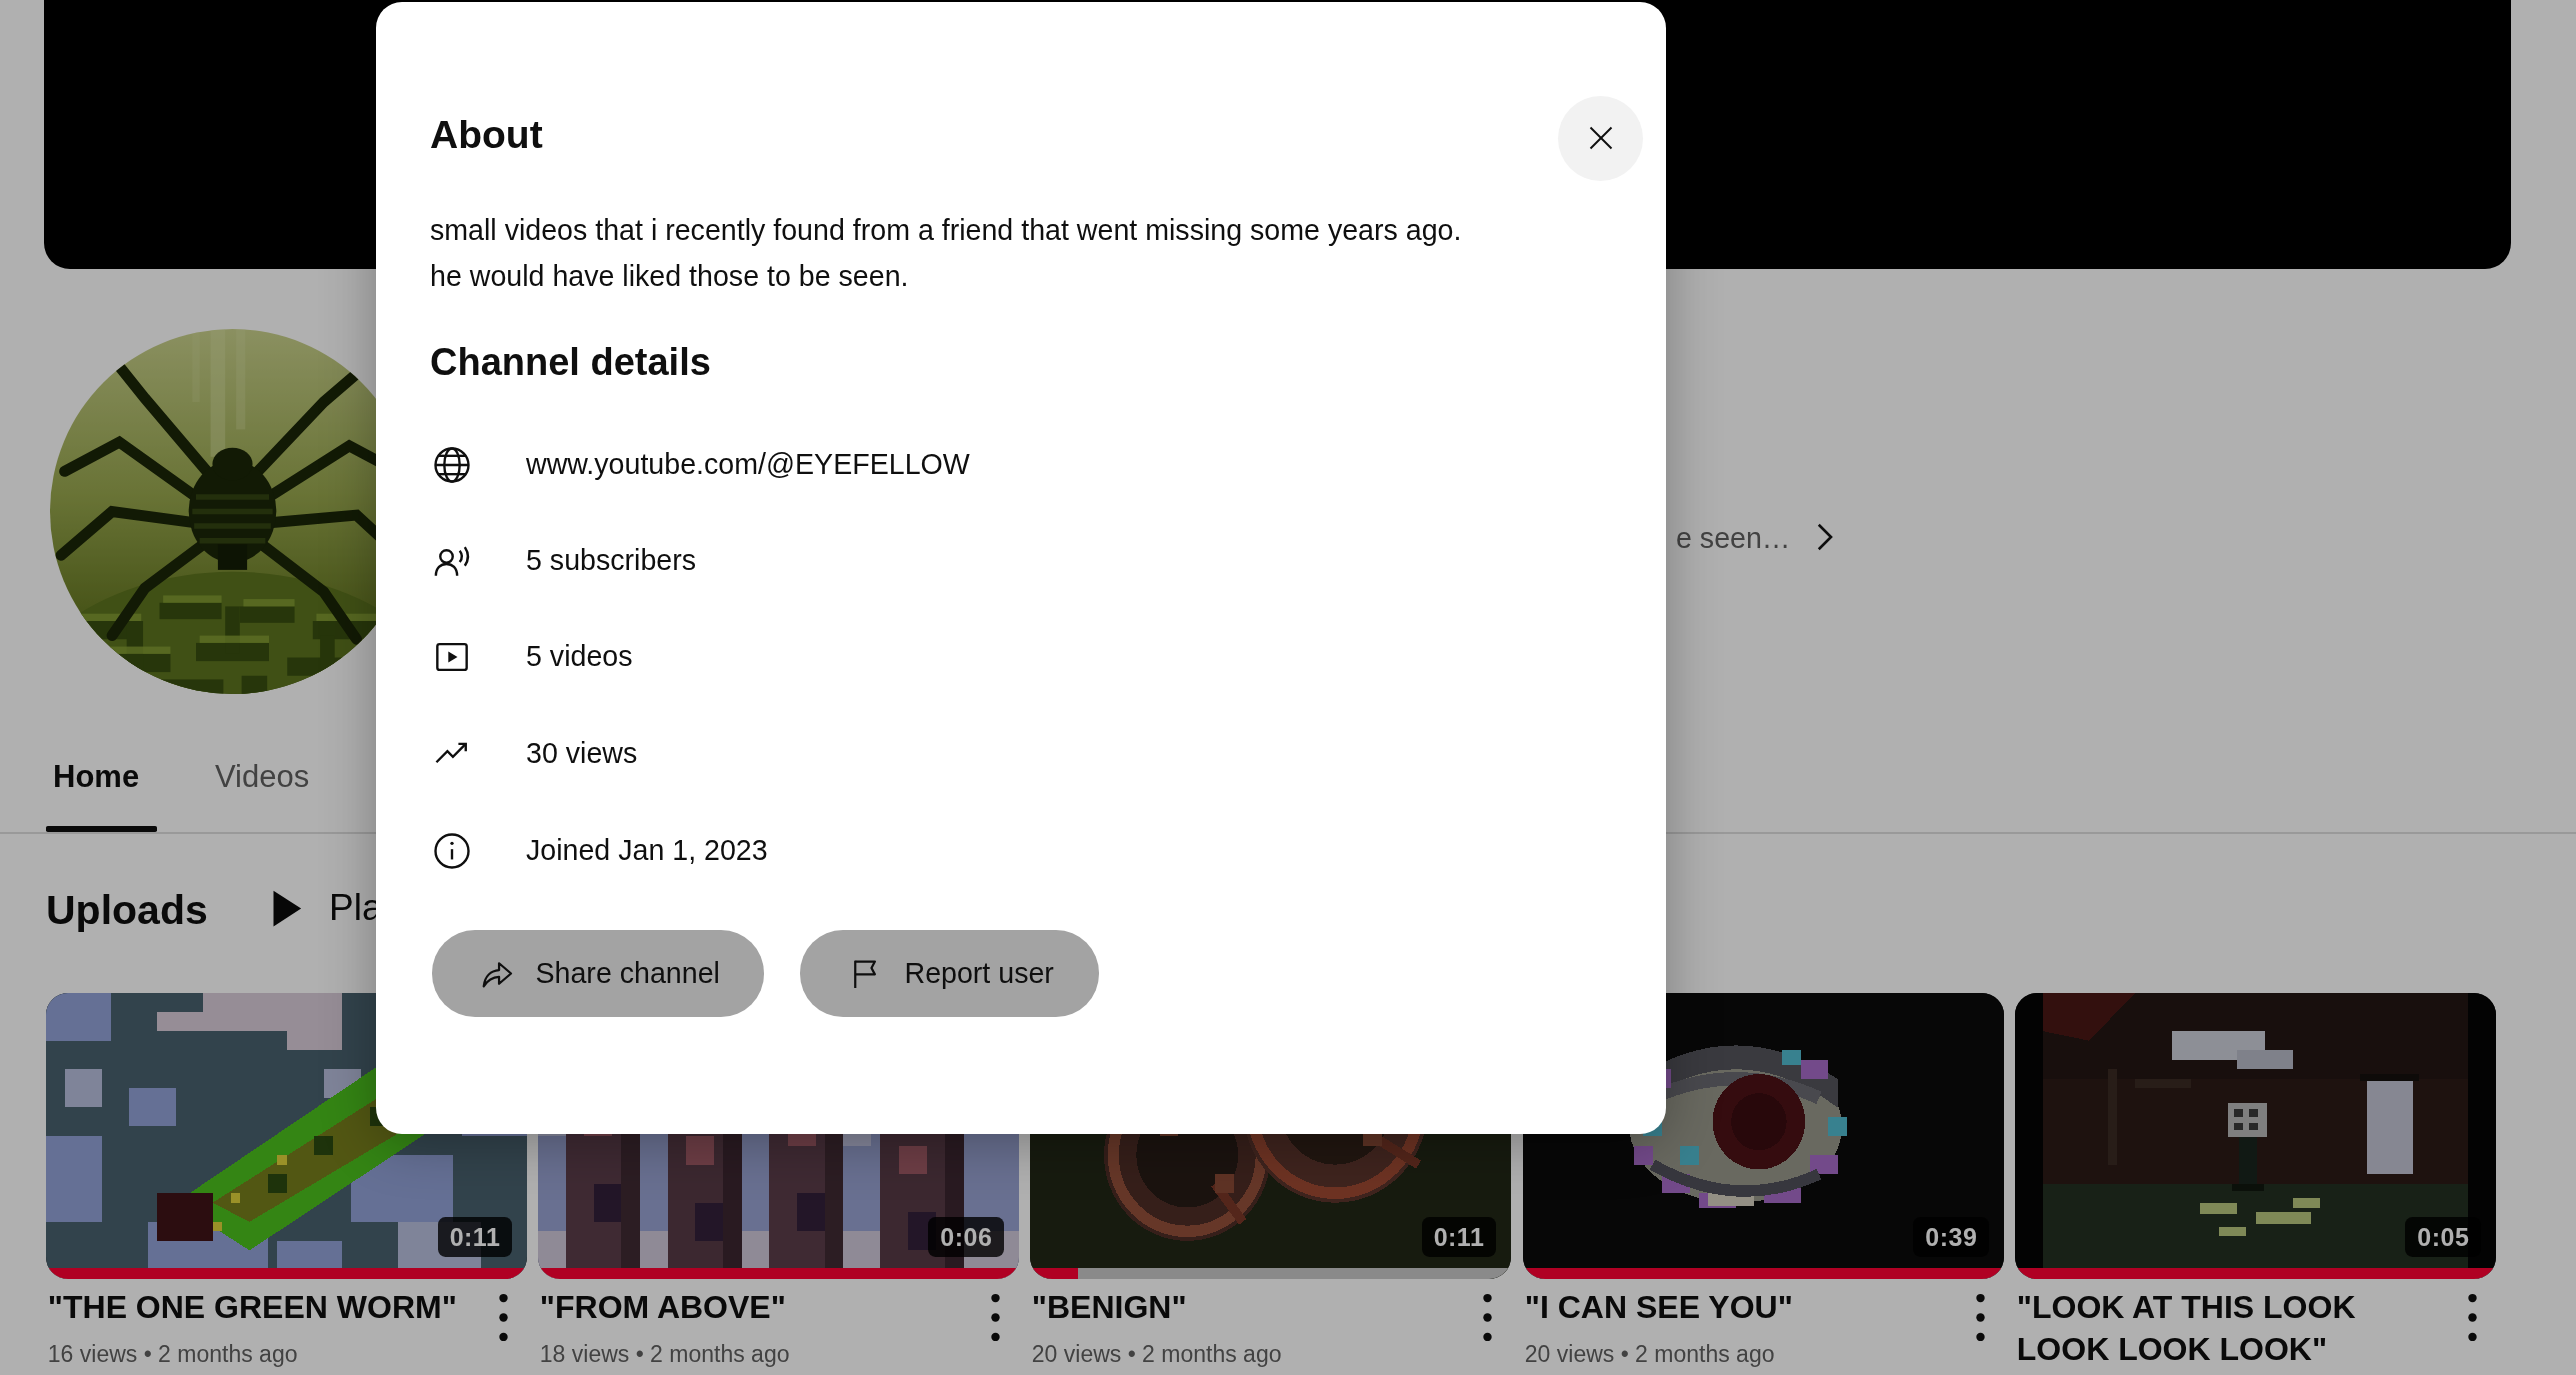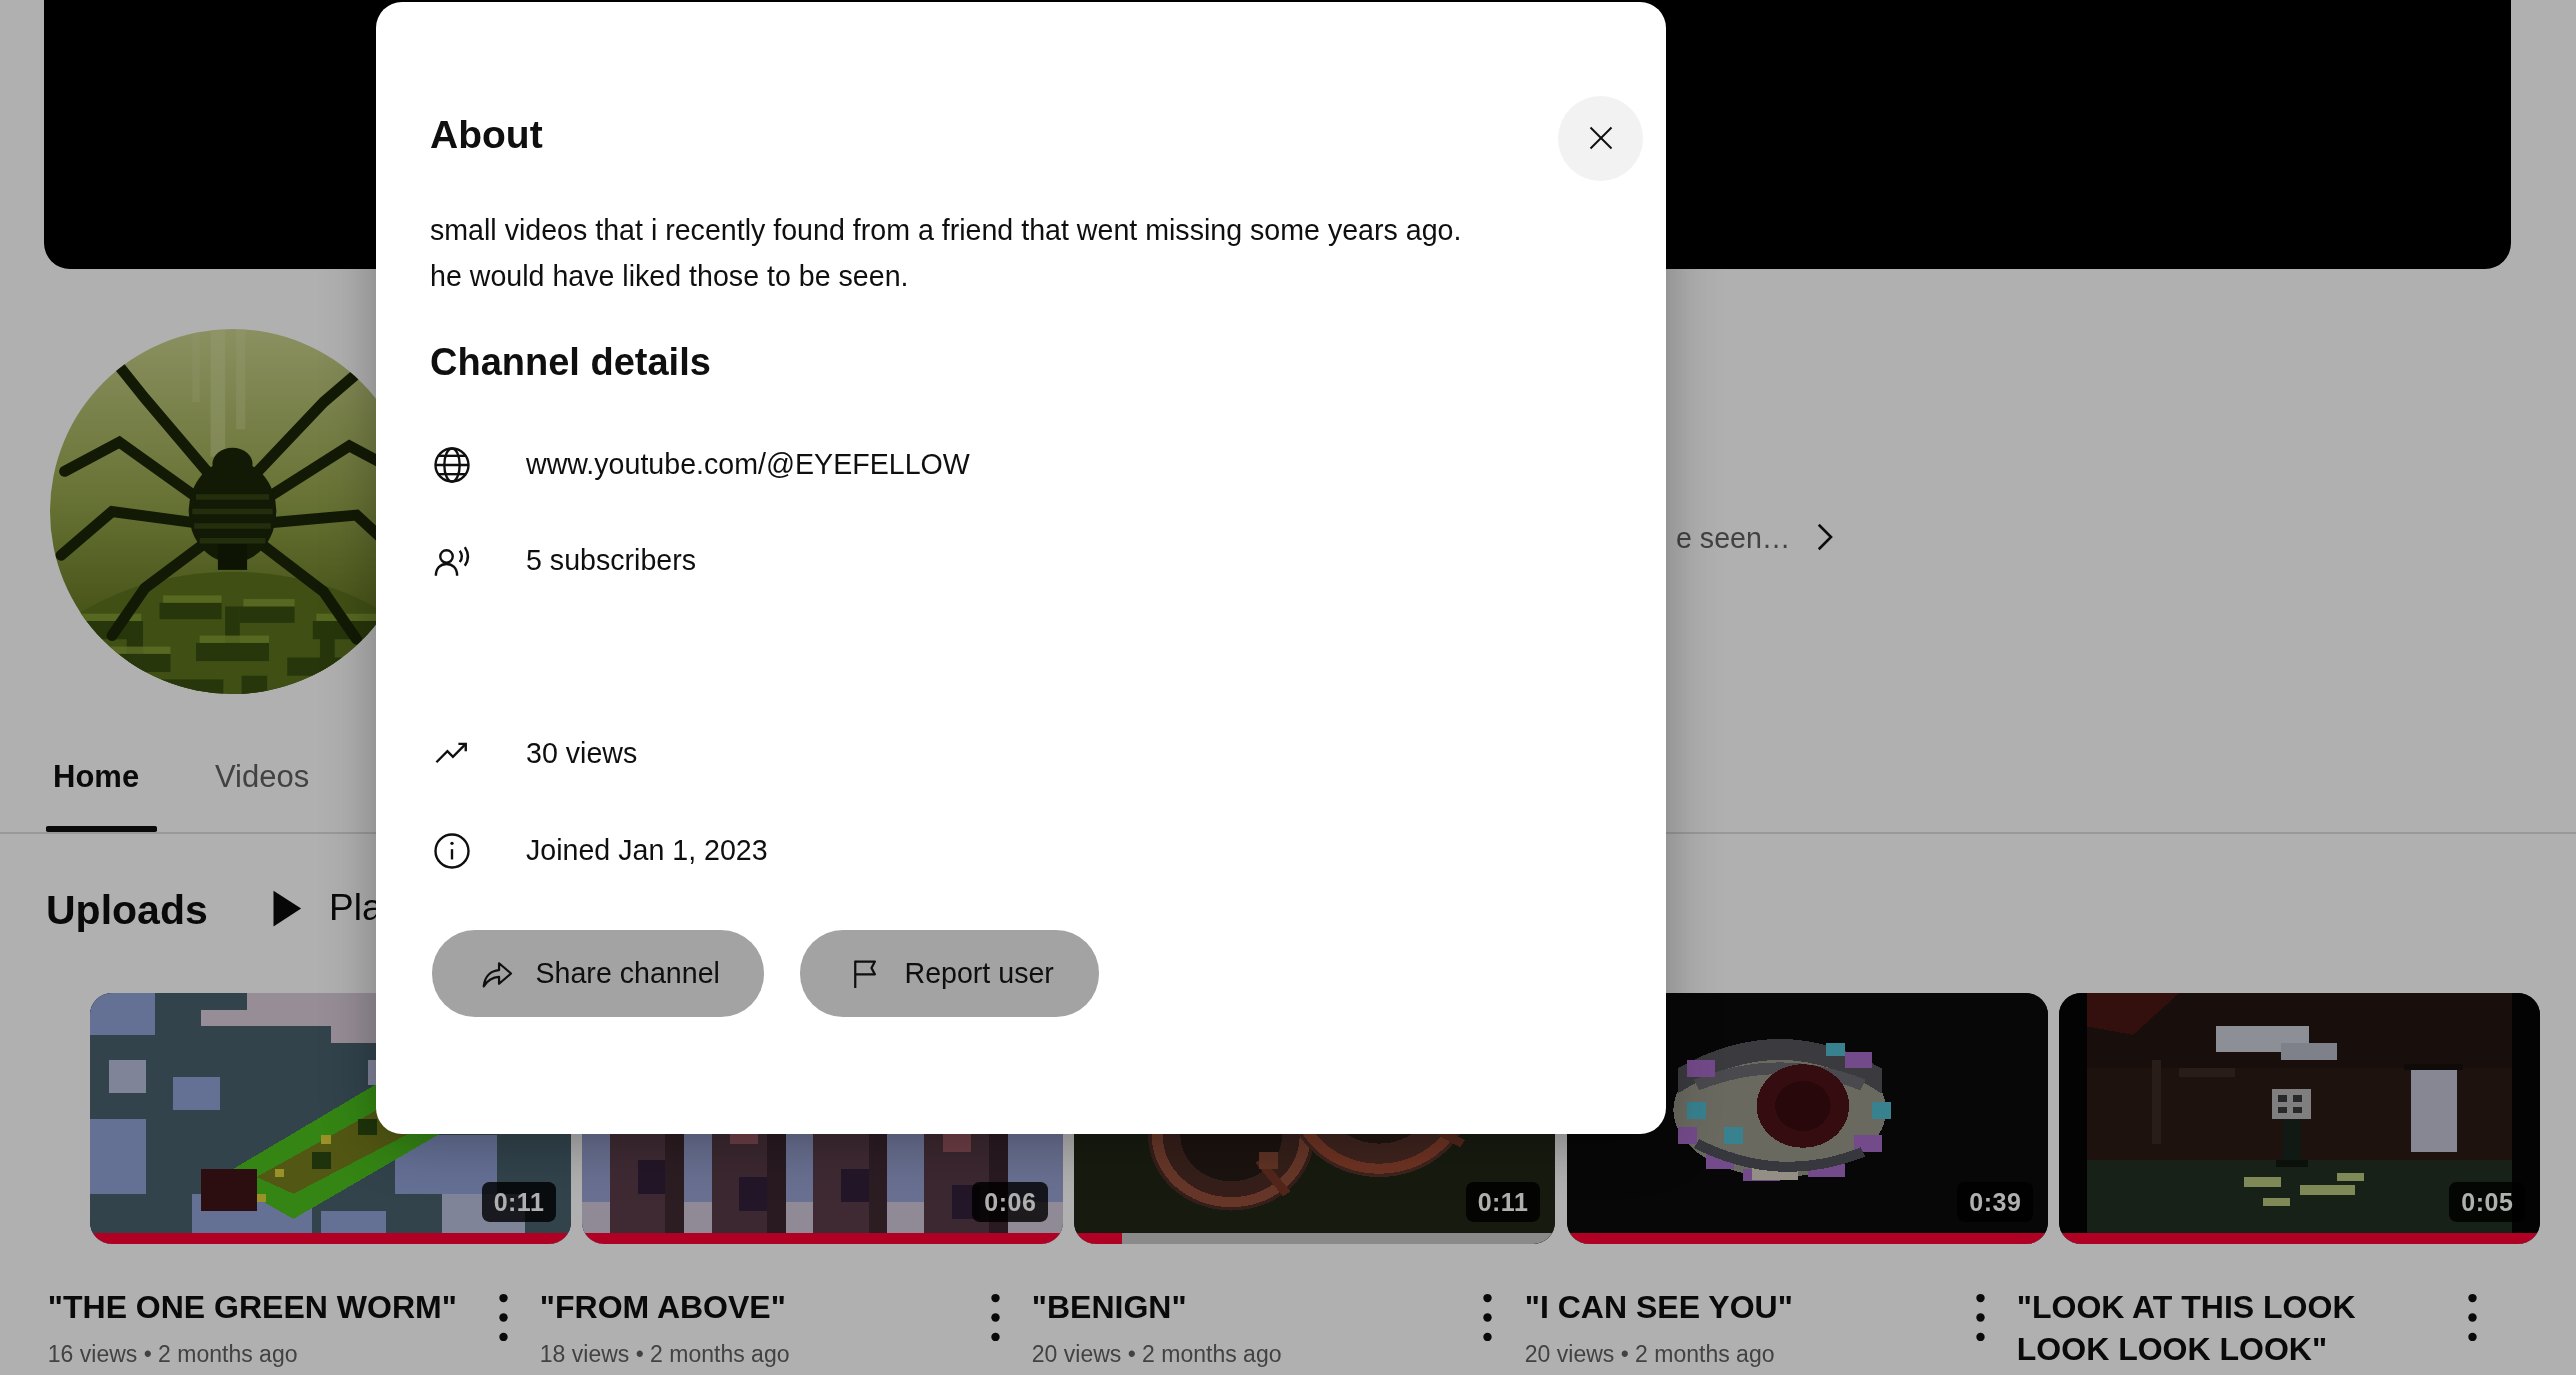--- a/index.html
+++ b/index.html
@@ -20,21 +20,21 @@
   .tab-underline { position:absolute; left:46px; top:826px; width:111px; height:5.5px; background:#0f0f0f; border-radius:1.8px; }
   .tabs-divider { position:absolute; left:0; top:832px; width:2576px; height:1.8px; background:#dedede; }
 
   .uploads-heading { position:absolute; left:46px; top:887px; font-size:41px; font-weight:bold; }
   .playall { position:absolute; left:270px; top:887px; display:flex; align-items:center; gap:26px; }
   .playall svg { width:33px; height:39px; }
   .playall-label { font-size:37px; color:#0f0f0f; }
 
   
   .card { position:absolute; top:993px; width:481px; }
-  .thumb { position:relative; width:481px; height:251px; border-radius:22px; overflow:hidden; background:#111;margin-left:44px; }
+  .thumb { position:relative; width:481px; height:286px; border-radius:22px; overflow:hidden; background:#111; }
   .thumb svg.art { position:absolute; inset:0; width:100%; height:100%; }
   .duration { position:absolute; right:14.7px; bottom:22px; background:rgba(0,0,0,0.8); color:#fff; font-size:25px; font-weight:bold; padding:5.5px 12px; border-radius:7.4px; letter-spacing:0.5px; }
   .progress-track { position:absolute; left:0; right:0; bottom:0; height:11px; background:#c9c9c9; }
   .progress-red { position:absolute; left:0; top:0; bottom:0; background:#ff0033; }
   .vtitle { position:absolute; top:293px; left:1.8px; width:431px; font-size:32px; font-weight:bold; line-height:42px; color:#0f0f0f; }
   .vmenu { position:absolute; top:297px; right:16.6px; width:13px; height:55px; }
   .vmeta { position:absolute; top:348px; left:1.8px; font-size:23px; color:#606060; white-space:nowrap; }
   .c1 { left:46px; } .c2 { left:538px; } .c3 { left:1030px; } .c4 { left:1523px; } .c5 { left:2015px; }
   .c5 .vmeta { top:398px; }
 
@@ -407,20 +407,27 @@
   <div class="detail-row r1">
     <svg viewBox="0 0 24 24" fill="none" stroke="#0f0f0f" stroke-width="1.3">
       <circle cx="9" cy="9.5" r="3.4"></circle>
       <path d="M3.2,20 C3.2,15.8 5.8,13.6 9,13.6 C12.2,13.6 14.8,15.8 14.8,20"></path>
       <path d="M16.2,6.4 Q18.6,9.5 16.2,12.6"></path>
       <path d="M19,4.4 Q22.4,9.5 19,14.6"></path>
     </svg>
     <span class="detail-text">5 subscribers</span>
   </div>
 
+  <div class="detail-row r2">
+    <svg viewBox="0 0 24 24" fill="none" stroke="#0f0f0f" stroke-width="1.3">
+      <rect x="4" y="5" width="16" height="14" rx="1.2"></rect>
+      <polygon points="10,9 15,12 10,15" fill="#0f0f0f" stroke="none"></polygon>
+    </svg>
+    <span class="detail-text">5 videos</span>
+  </div>
 
   <div class="detail-row r3">
     <svg viewBox="0 0 24 24" fill="none" stroke="#0f0f0f" stroke-width="1.3">
       <polyline points="3.5,16.5 9.5,10.5 12.5,13.5 19.5,6.5"></polyline>
       <polyline points="15.5,6.5 19.5,6.5 19.5,10.5"></polyline>
     </svg>
     <span class="detail-text">30 views</span>
   </div>
 
   <div class="detail-row r4">

